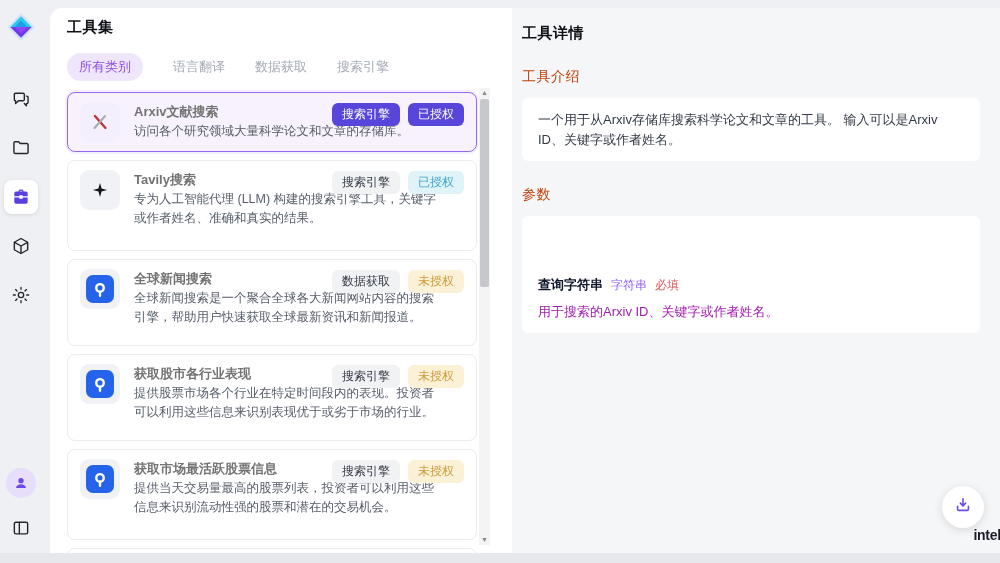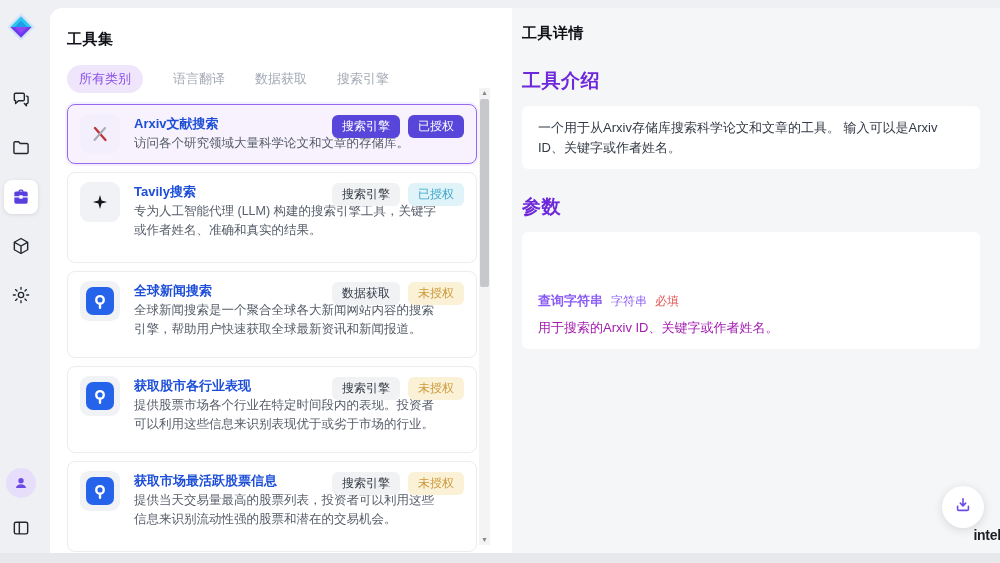--- a/index.html
+++ b/index.html
@@ -17,64 +17,64 @@
   .nav-item { width:34px; height:34px; display:flex; align-items:center; justify-content:center;
     border-radius:8px; color:#23262d; cursor:pointer; }
   .nav-item.active { background:#ffffff; color:#5A3FE0; box-shadow:0 1px 4px rgba(0,0,0,.10); }
   .sidebar-bottom { position:absolute; bottom:18px; left:0; width:42px;
     display:flex; flex-direction:column; align-items:center; gap:13px; }
   .avatar { width:30px; height:30px; border-radius:50%; background:#e6defb;
     display:flex; align-items:center; justify-content:center; color:#6D4AE8; cursor:pointer; }
 
   
   .list-card { position:absolute; left:50px; top:8px; width:462px; height:545px;
-    background:#ffffff; border-radius:12px 0 0 0; padding:22px 0 0 17px; overflow:hidden; }
+    background:#ffffff; border-radius:12px 0 0 0; padding:10px 0 0 17px; overflow:hidden; }
   .list-title { font-size:15px; font-weight:bold; color:#101218; letter-spacing:.5px; }
   .tabs { display:flex; gap:30px; align-items:center; margin-top:17px; font-size:13px;
     color:#A3A9B5; height:25px; }
   .tab { cursor:pointer; white-space:nowrap; }
   .tab.active { background:#F0E6FB; color:#8A4FE8; padding:5px 12px; border-radius:14px; }
 
   .tool-list { margin-top:13px; width:410px; }
   .tool-item { position:relative; background:#fff; border:1px solid #ececf0; border-radius:8px;
     padding:9px 12px; margin-bottom:8px; display:flex; gap:14px; overflow:hidden; cursor:pointer; }
   .tool-item.selected { border:1.5px solid #9668F0; background:#F7F2FE;
     box-shadow:0 0 0 2px rgba(150,104,240,.10); }
   .ih-60{height:60px} .ih-75{height:91px} .ih-87{height:87px} .ih-55{height:55px}
   .tool-icon { width:40px; height:40px; border-radius:9px; background:#f1f2f5; flex:none;
     display:flex; align-items:center; justify-content:center; color:#4b535f; }
   .selected .tool-icon { background:#f3effc; }
   .juhe-box { width:28px; height:28px; border-radius:7px; background:#2563EB;
     display:flex; align-items:center; justify-content:center; }
-  .tool-title { font-size:13px; font-weight:bold; color:#1d4ed8; line-height:1.5; }
+  .tool-title { font-size:13px; font-weight:bold; color:#737373; line-height:1.5; }
   .tool-desc { font-size:12.5px; color:#565d69; line-height:1.58; max-width:312px; }
   .badges { position:absolute; right:12px; top:10px; display:flex; gap:8px; }
   .badge { font-size:12px; padding:3px 10px; border-radius:6px; line-height:1.4; white-space:nowrap; }
   .b-solid  { background:#5845D9; color:#ffffff; }
   .b-gray   { background:#F1F2F4; color:#363c46; }
   .b-cyan   { background:#DFF3F8; color:#41A8CB; }
   .b-yellow { background:#FAF1D7; color:#CE9B3B; }
 
   
   .scrollbar { position:absolute; right:22px; top:80px; bottom:8px; width:11px;
     background:#f4f4f5; display:flex; flex-direction:column; align-items:center; cursor:pointer; }
   .sb-arrow { font-size:7px; color:#85898f; line-height:10px; height:10px; }
   .sb-arrow.down { position:absolute; bottom:0; }
   .sb-thumb { position:absolute; top:11px; left:1px; width:9px; height:188px;
     background:#c6c8cb; border-radius:2px; }
 
   
   .detail { position:absolute; left:512px; top:8px; width:488px; height:545px;
     background:#f5f6f8; padding:16px 20px 0 10px; }
   .d-title { font-size:15px; font-weight:bold; color:#101218; letter-spacing:.5px; }
-  .d-sub { font-size:19px; font-weight:bold; color:#6d28d9; margin-top:25px; letter-spacing:.5px; }
+  .d-sub { font-size:14px; font-weight:normal; color:#c2410c; margin-top:25px; letter-spacing:.5px; }
   .d-card { background:#ffffff; border-radius:6px; margin-top:12px; padding:12px 16px;
     font-size:13px; color:#333a45; width:458px; line-height:1.5; }
   .param-line { display:flex; align-items:baseline; gap:8px; }
-  .param-name { font-weight:bold; font-size:13px; color:#8b5cf6; }
+  .param-name { font-weight:bold; font-size:13px; color:#0f172a; }
   .param-type { font-size:12px; color:#8b5cf6;margin-top:48px; }
   .param-required { font-size:12px; color:#E25555; }
   .param-desc { margin-top:7px; font-size:13px; color:#a21caf; }
 
   
   .fab { position:absolute; left:942px; top:486px; width:42px; height:42px; border-radius:50%;
     background:#ffffff; box-shadow:0 2px 10px rgba(0,0,0,.13);
     display:flex; align-items:center; justify-content:center; cursor:pointer; }
   .intel { position:absolute; left:972px; top:527px; width:72px; text-align:center; }
   .intel-row { display:flex; align-items:baseline; justify-content:center; gap:2px; color:#1b1e24; }

